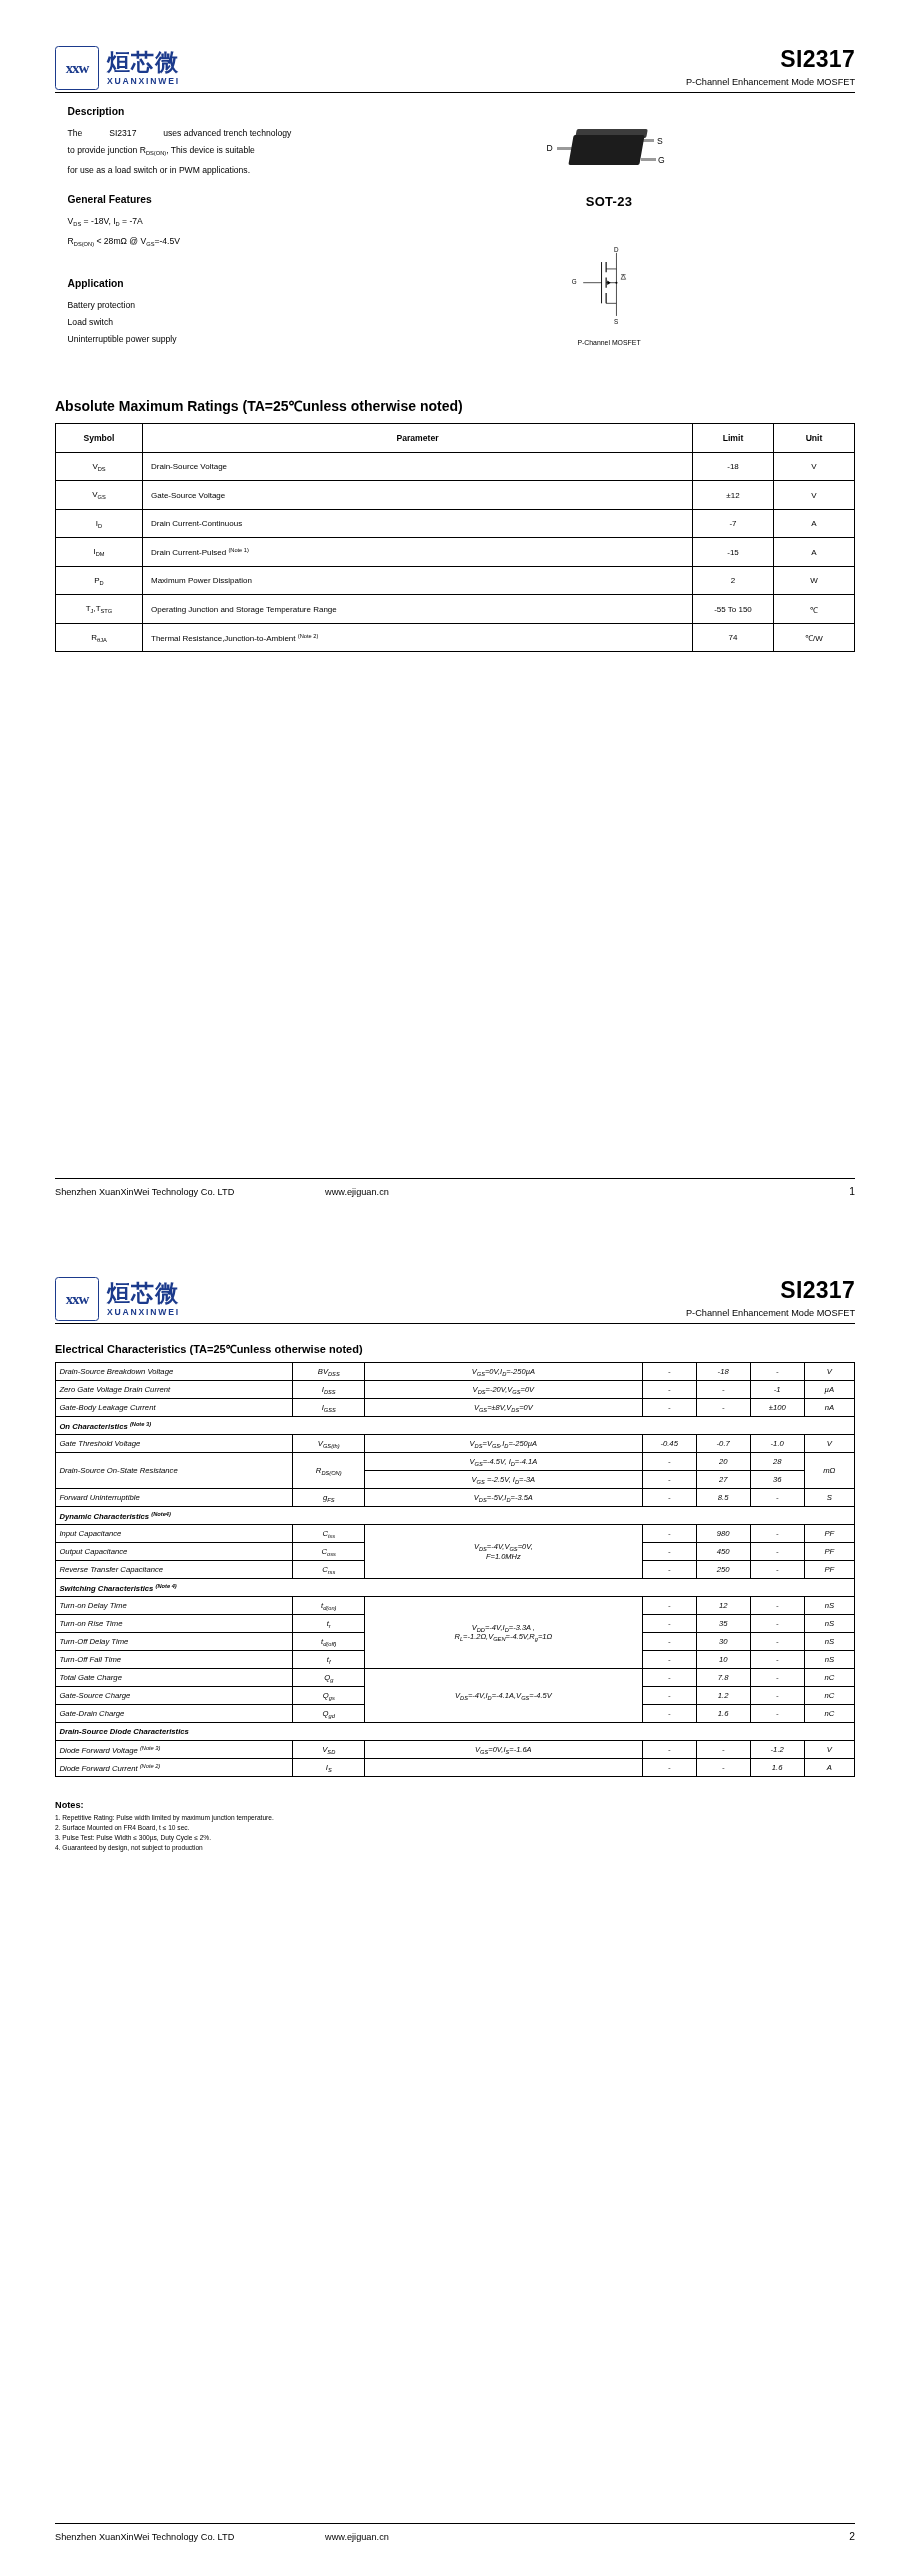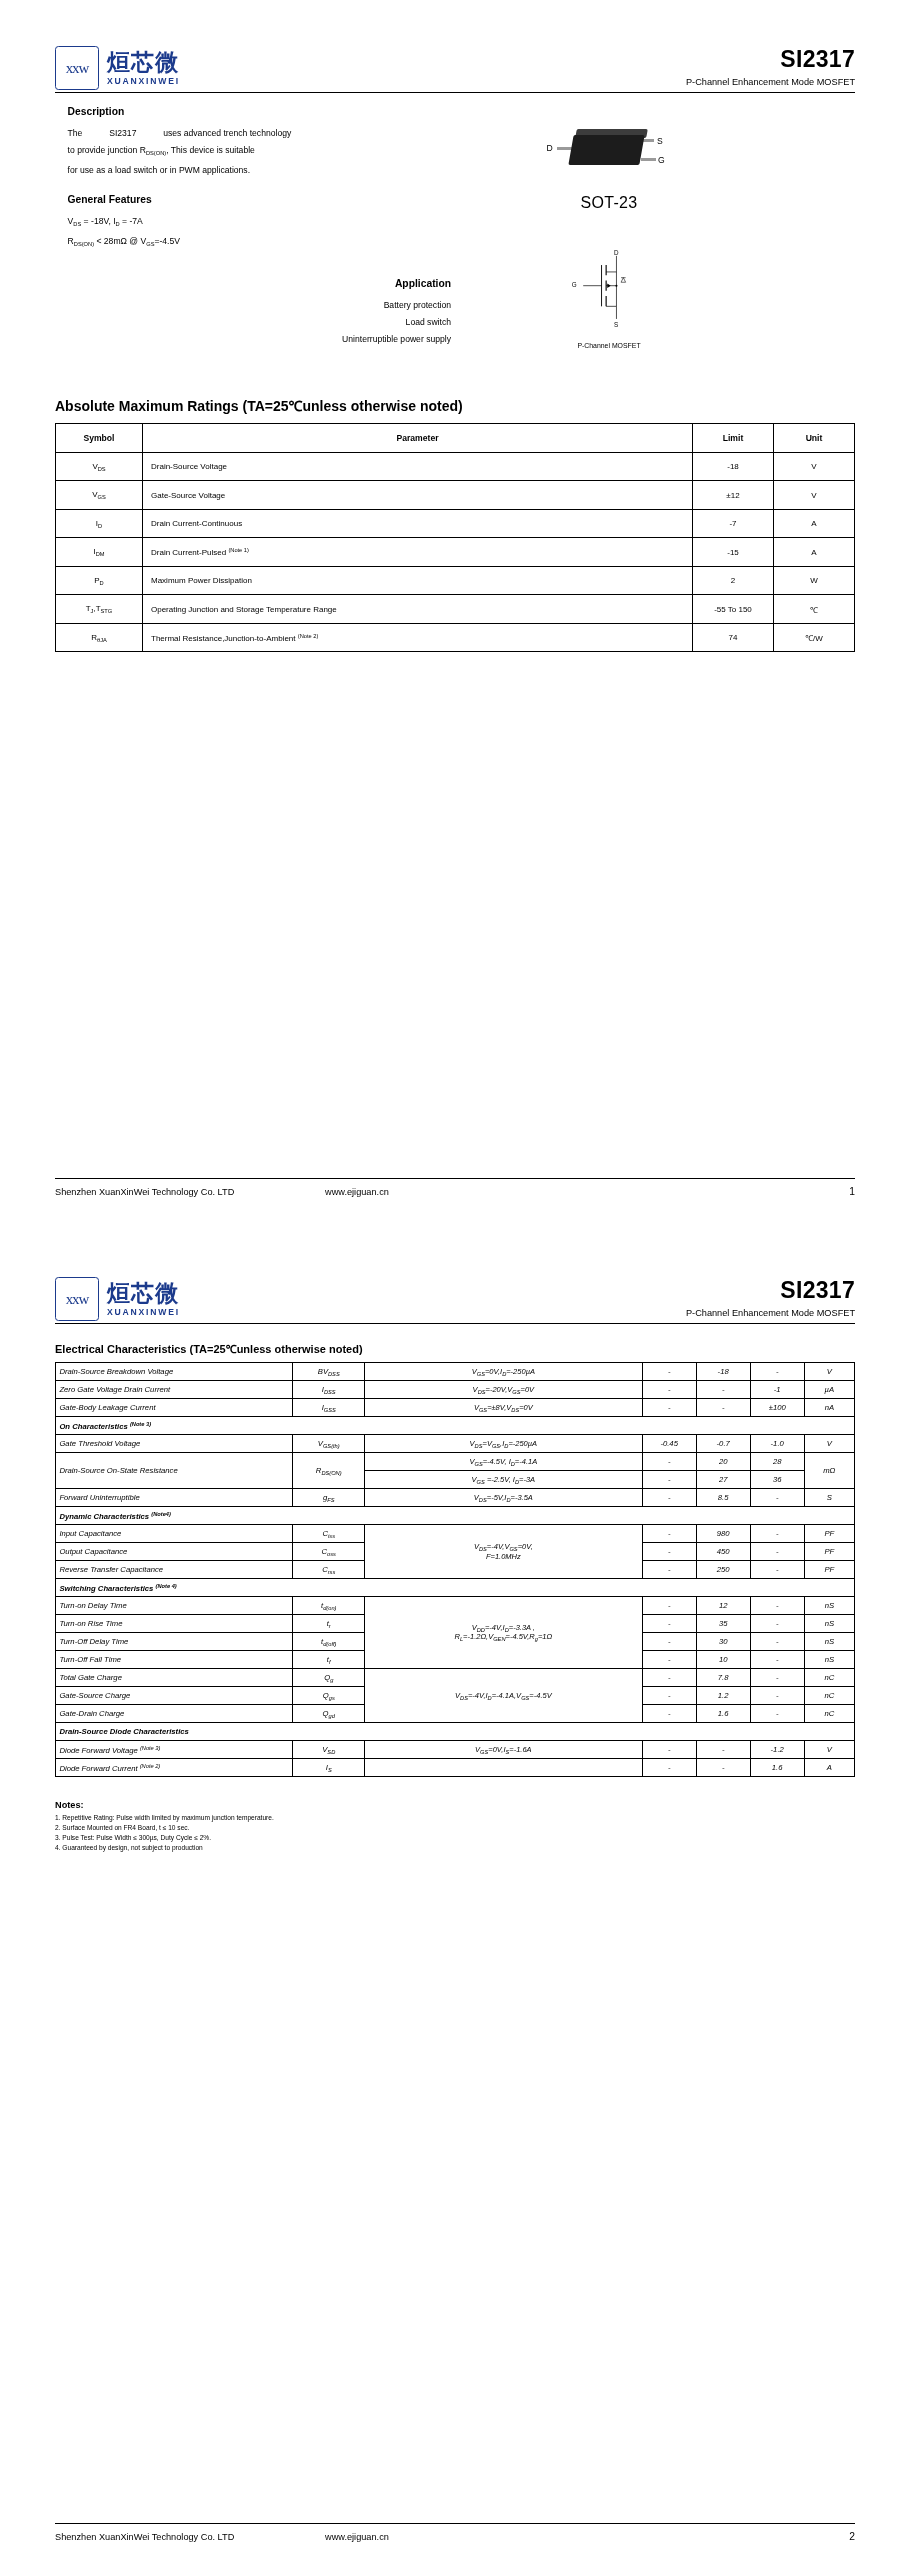--- a/index.html
+++ b/index.html
@@ -22,21 +22,21 @@
   .doc-header{
     display:flex;
     align-items:flex-start;
     justify-content:space-between;
     padding-top:46px;
   }
   .logo-wrap{display:flex;align-items:center;gap:8px;}
   .logo-mark{
     width:42px;height:42px;border:1.7px solid #1b3a8c;border-radius:3.4px;
     display:flex;align-items:center;justify-content:center;
-    color:#1b3a8c;font-weight:normal;font-size:15px;letter-spacing:-1.1px;
+    color:#1b3a8c;font-weight:bold;font-size:15px;letter-spacing:-1.1px;
     font-family:"Liberation Serif", serif;
   }
   .logo-text{line-height:1;}
   .logo-cn{
     font-size:23px;font-weight:bold;color:#1b3a8c;letter-spacing:1.1px;
     font-family:"DejaVu Sans", sans-serif;
   }
   .logo-en{
     font-size:8.6px;color:#1b3a8c;letter-spacing:1.8px;margin-top:2.9px;font-weight:bold;
   }
@@ -71,21 +71,21 @@
     background:#3c3c3c;border-radius:1.7px;transform:skewX(-10deg);
   }
   .lead{position:absolute;background:#9a9a9a;height:2.9px;width:15px;}
   .lead.l1{left:13.8px;top:25px;}
   .lead.r1{left:96px;top:17px;}
   .lead.r2{left:98px;top:36px;}
   .pin{position:absolute;font-size:8.6px;}
   .pin.d{left:3.4px;top:20.7px;}
   .pin.s{left:114px;top:13.8px;}
   .pin.g{left:115px;top:33px;}
-  .pkg-name{font-size:16px;font-weight:normal;margin-top:9.2px;letter-spacing:0.3px;}
+  .pkg-name{font-size:13px;font-weight:bold;margin-top:9.2px;letter-spacing:0.3px;}
 
   
   .schem-area{margin-top:37px;text-align:center;width:252px;}
   .schem-box{position:relative;width:86px;height:86px;margin:0 auto;}
   .schem-cap{font-size:6.9px;margin-top:6.9px;}
   .sch-lbl{position:absolute;font-size:6.3px;}
 
   
   table{border-collapse:collapse;font-size:8px;}
   .amr{width:100%;margin-top:8px;}
@@ -162,21 +162,21 @@
       <div class="blk">
         <div class="sec-title">General Features</div>
         <p class="body-line">
           <span>V</span><sub>DS</sub><span> = -18V, I</span><sub>D</sub><span> = -7A</span>
         </p>
         <p class="body-line">
           <span>R</span><sub>DS(ON)</sub><span> &lt; 28mΩ @ V</span><sub>GS</sub><span>=-4.5V</span>
         </p>
       </div>
 
-      <div class="blk" style="margin-top:26px;text-align:right;">
+      <div class="blk" style="margin-top:26px;">
         <div class="sec-title">Application</div>
         <p class="body-line">Battery protection</p>
         <p class="body-line">Load switch</p>
         <p class="body-line">Uninterruptible power supply</p>
       </div>
 
     </div>
 
     <div class="right-col">
       <div class="pkg-area">

